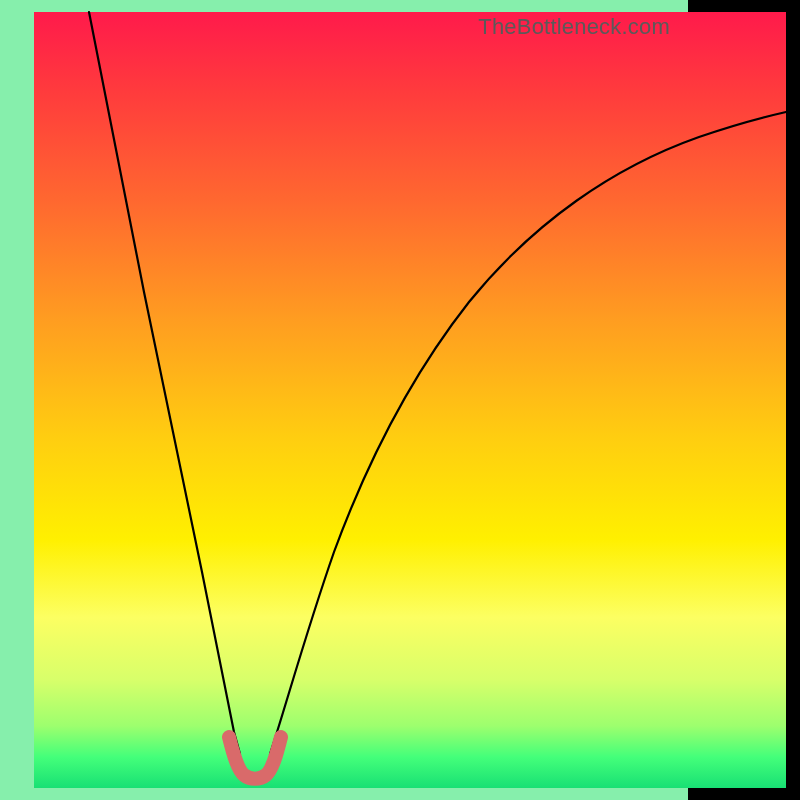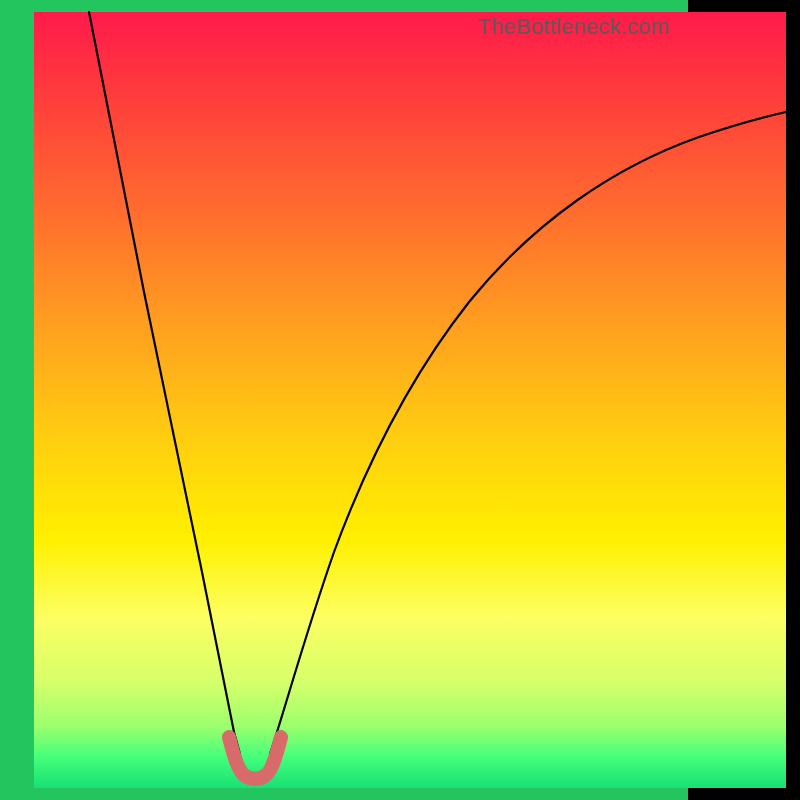--- a/index.html
+++ b/index.html
@@ -8,21 +8,21 @@
     width: 800px;
     height: 800px;
     background: #000;
     overflow: hidden;
     font-family: Arial, Helvetica, sans-serif;
   }
   .frame {
     position: relative;
     width: 688px;
     height: 800px;
-    background: #22c55e;
+    background: #86efac;
   }
   .plot-area {
     position: absolute;
     left: 34px;
     top: 12px;
     width: 752px;
     height: 776px;
     
     background: linear-gradient(
       to bottom,

